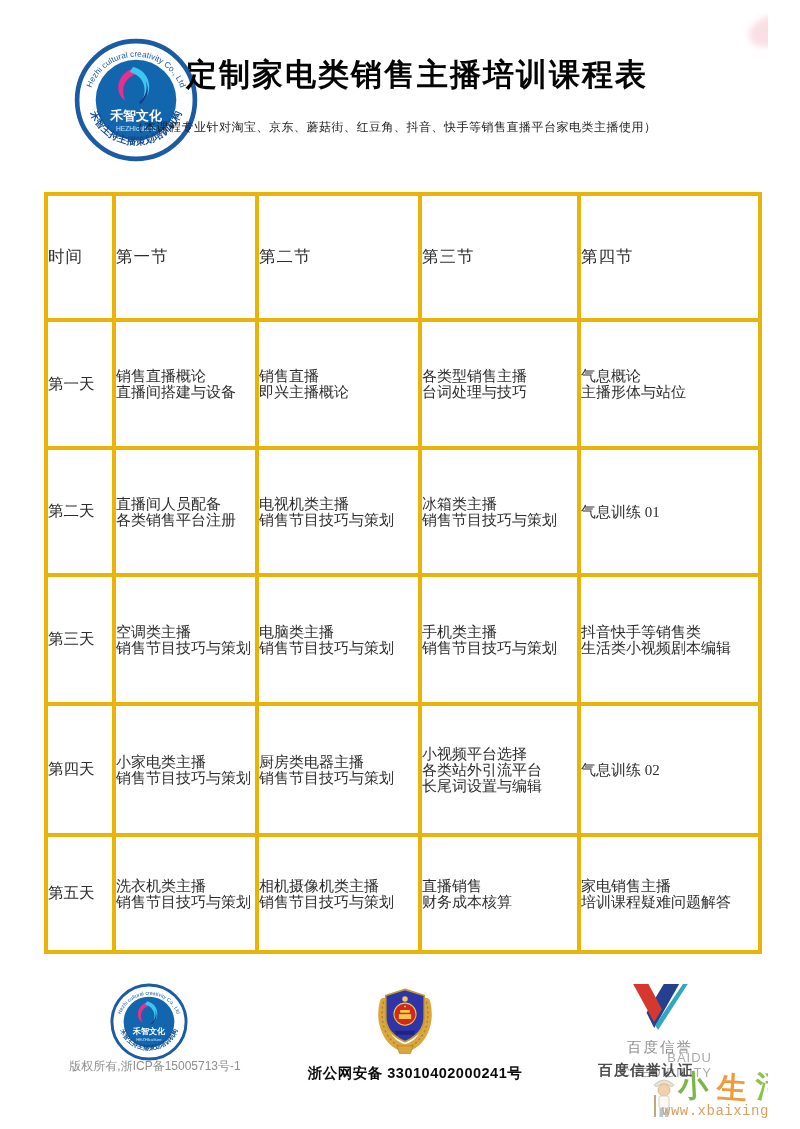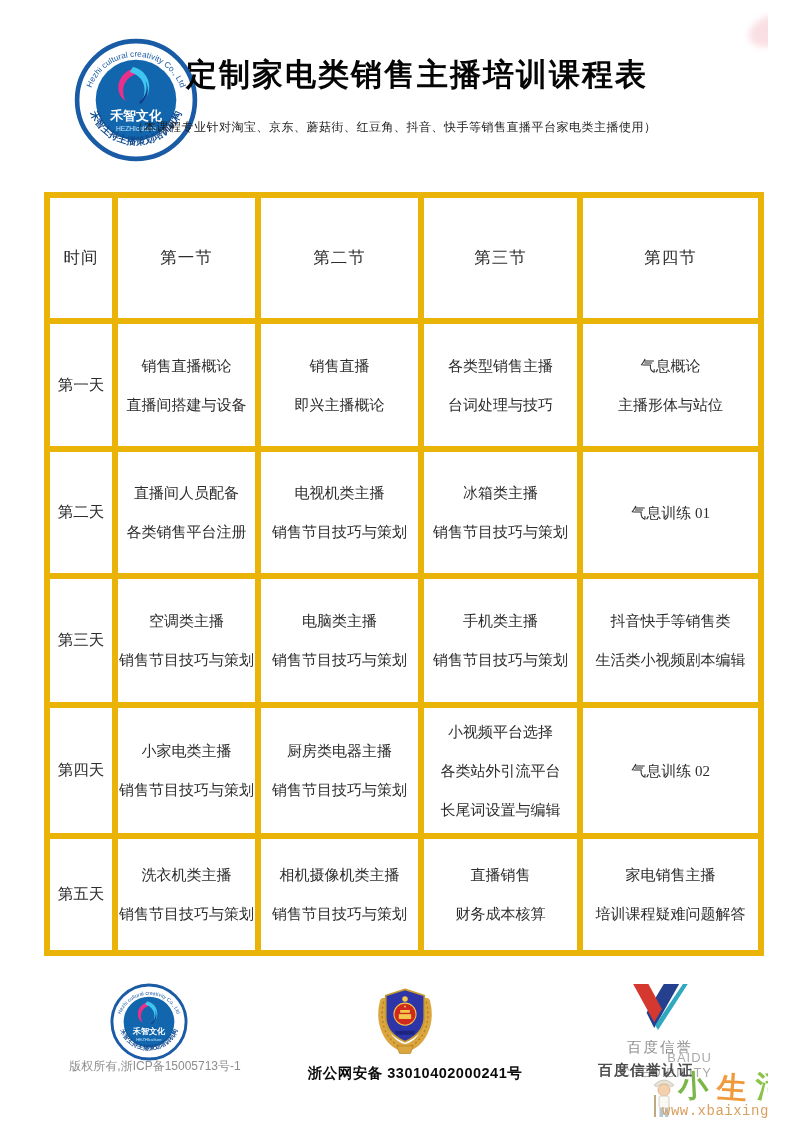--- a/index.html
+++ b/index.html
@@ -10,32 +10,32 @@
   .logo-main{position:absolute;left:74px;top:38px;width:124px;height:124px;}
   .page-title{position:absolute;left:100px;right:34px;top:54px;text-align:center;
               font-family:"Liberation Sans",sans-serif;font-weight:bold;font-size:31px;
               color:#050505;letter-spacing:2px;}
   .page-subtitle{position:absolute;left:30px;right:10px;top:119px;text-align:center;
                  font-size:12px;color:#1d1d1d;letter-spacing:.5px;}
 
   
   table.course{position:absolute;left:44px;top:192px;width:714px;border-collapse:collapse;
                table-layout:fixed;}
-  table.course th,table.course td{border:6px solid #eab308;text-align:center;
+  table.course th,table.course td{border:4px solid #eab308;text-align:left;
                vertical-align:middle;padding:0;color:#2d2d2d;font-weight:normal;}
   table.course thead tr{height:126px;}
   table.course thead th{font-size:16.5px;letter-spacing:1px;}
   tbody tr:nth-child(1){height:128px;}
   tbody tr:nth-child(2){height:127px;}
   tbody tr:nth-child(3){height:129px;}
   tbody tr:nth-child(4){height:131px;}
   tbody tr:nth-child(5){height:117px;}
   td.day-cell{font-size:15.5px;}
   .cell-line{font-size:15px;line-height:16px;}
-  .cell-line + .cell-line{margin-top:23px;}
+  .cell-line + .cell-line{}
 
   
   .logo-footer{position:absolute;left:110px;top:983px;width:78px;height:78px;}
   .copyright-text{position:absolute;left:50px;top:1058px;width:210px;text-align:center;
                   font-family:"Liberation Sans",sans-serif;font-size:12px;color:#8d8d8d;}
   .police-badge{position:absolute;left:374px;top:981px;width:62px;height:78px;}
   .police-text{position:absolute;left:295px;top:1056px;width:240px;text-align:center;
                font-family:"Liberation Sans",sans-serif;font-weight:bold;font-size:14.5px;
                color:#0b0b0b;letter-spacing:.5px;margin-top:8px;}
   .baidu-logo{position:absolute;left:624px;top:984px;width:70px;height:46px;}

